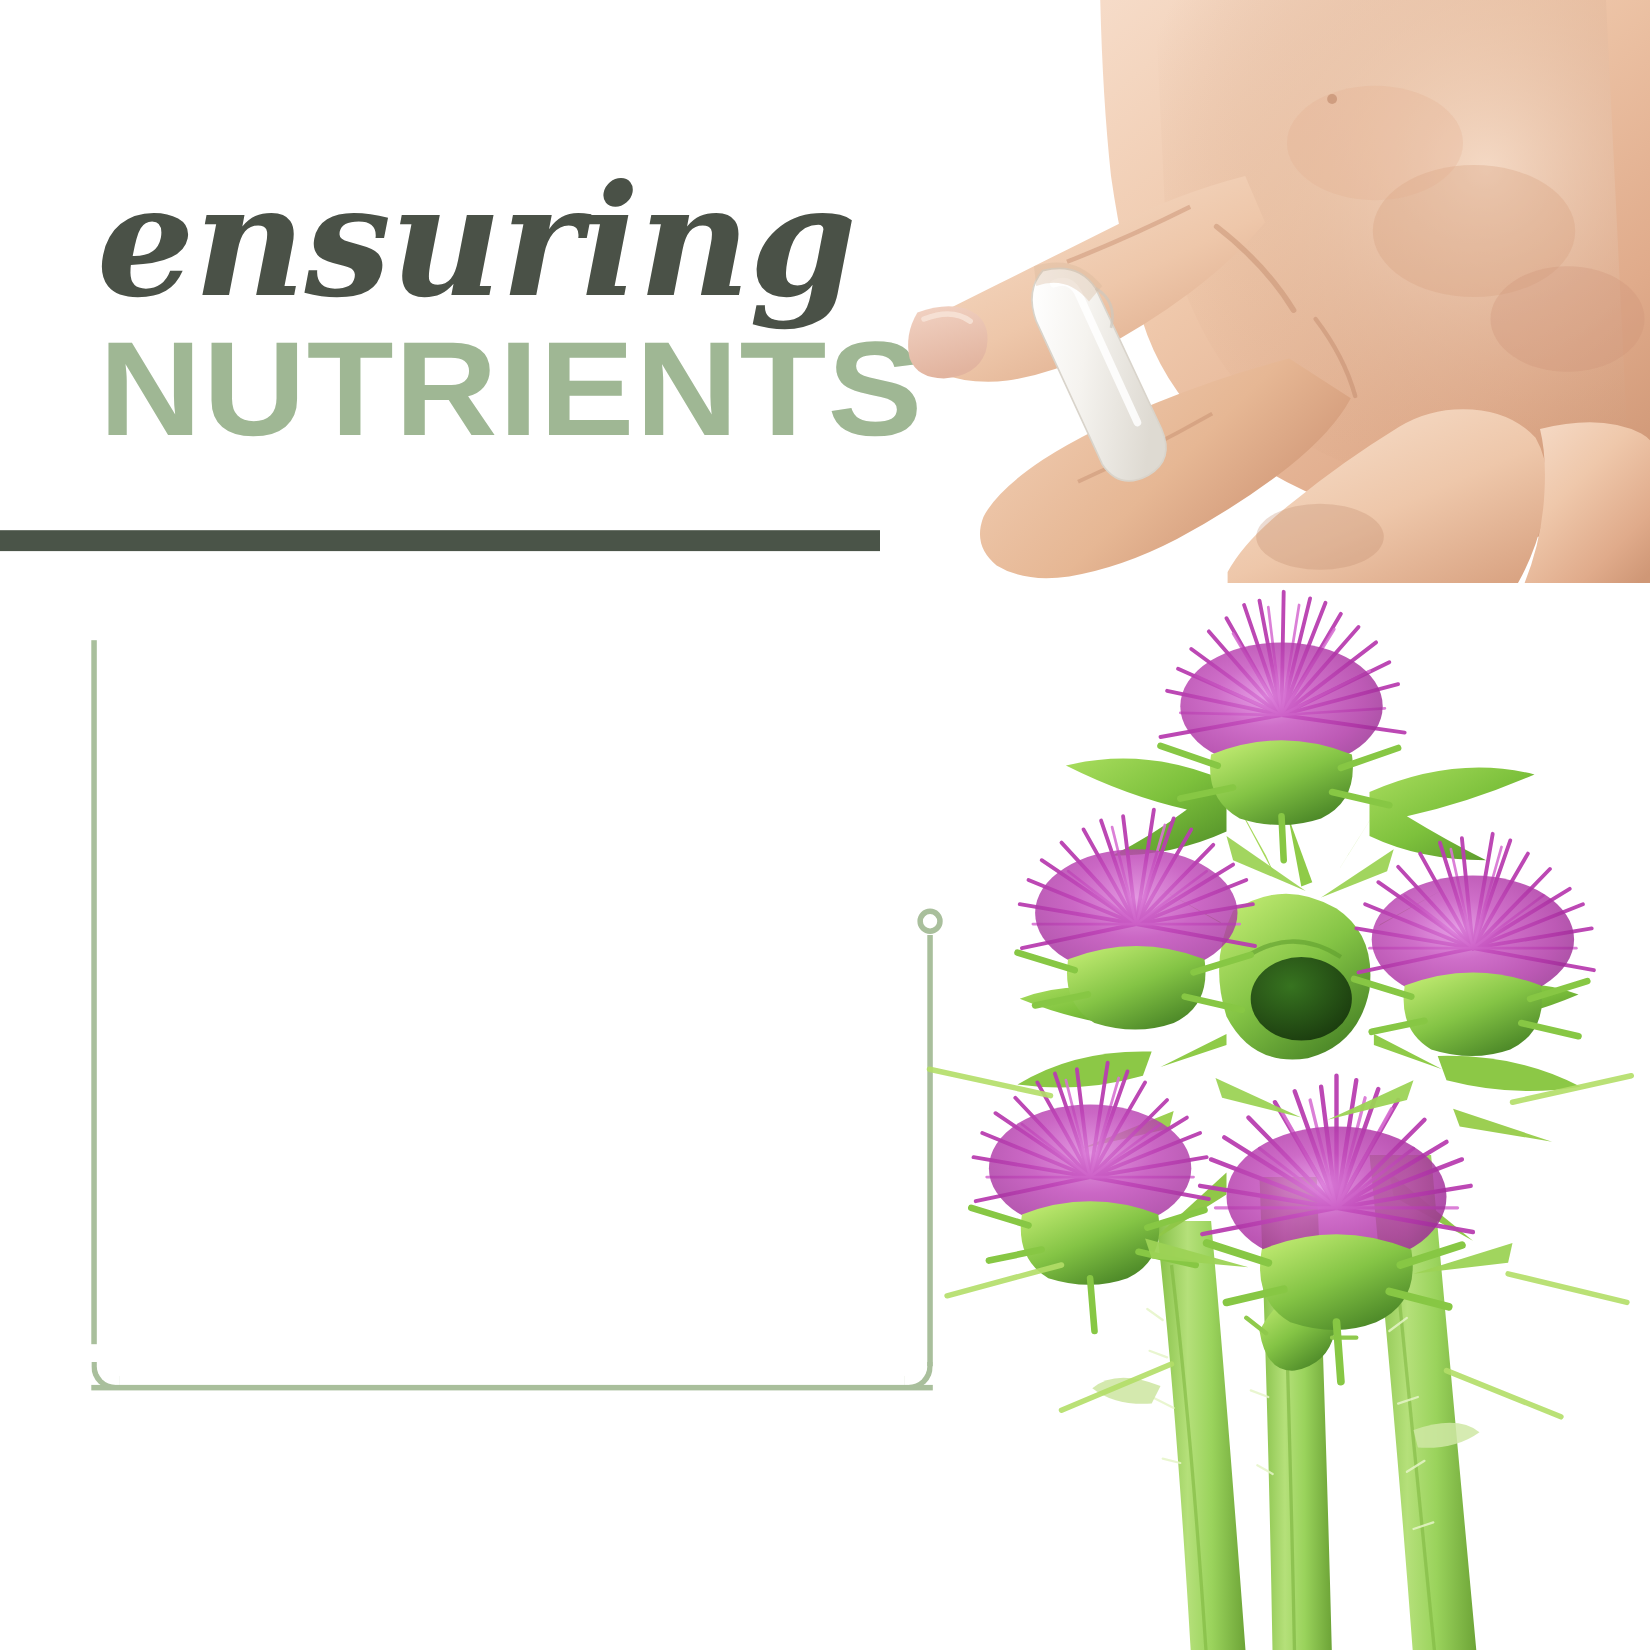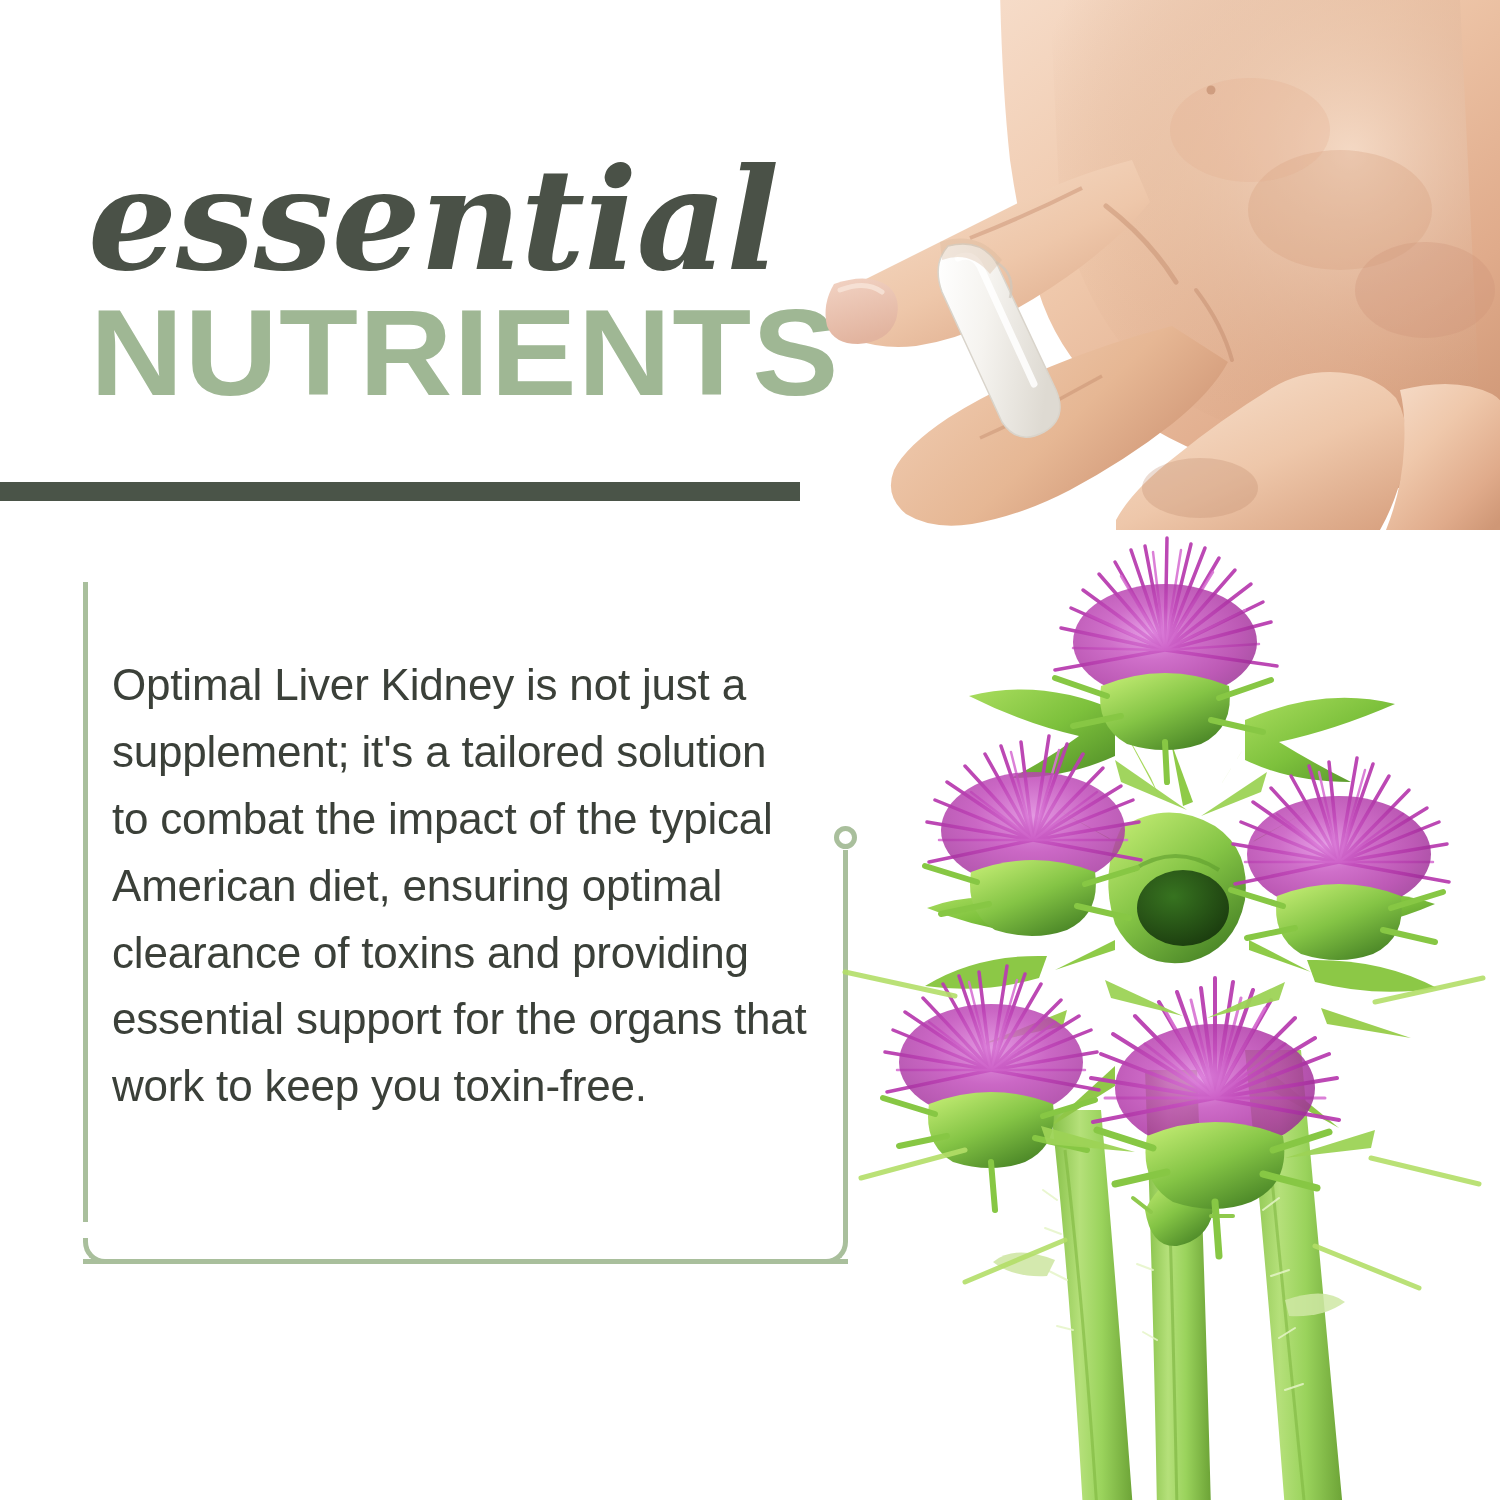--- a/index.html
+++ b/index.html
@@ -113,36 +113,35 @@
     position:absolute;
     left:815px; top:510px;
     width:700px; height:1000px;
   }
 </style>
 </head>
 <body>
 
 <div id="stage">
 
-  <div class="headline-script">essential</div>
+  <div class="headline-script">ensuring</div>
 
   <div class="headline-bold">NUTRIENTS</div>
 
   <div class="divider-bar"></div>
 
   <div class="callout-frame">
     <div class="frame-left"></div>
     <div class="frame-bottom"></div>
     <div class="frame-corner-l"></div>
     <div class="frame-corner-r"></div>
     <div class="frame-right"></div>
     <div class="frame-node"></div>
   </div>
 
-  <div class="body-copy">Optimal Liver Kidney is not just a supplement; it's a tailored solution to combat the impact of the typical American diet, ensuring optimal clearance of toxins and providing essential support for the organs that work to keep you toxin-free.</div>
 
   <svg class="photo-hand" viewBox="0 0 690 540">
     <defs>
       <linearGradient id="skinA" x1="0" y1="0" x2="0.85" y2="1">
         <stop offset="0%" stop-color="#f6dcc9"></stop>
         <stop offset="40%" stop-color="#efc8ab"></stop>
         <stop offset="78%" stop-color="#e0ab8b"></stop>
         <stop offset="100%" stop-color="#cf9776"></stop>
       </linearGradient>
       <linearGradient id="skinB" x1="0.1" y1="0" x2="0.9" y2="1">

